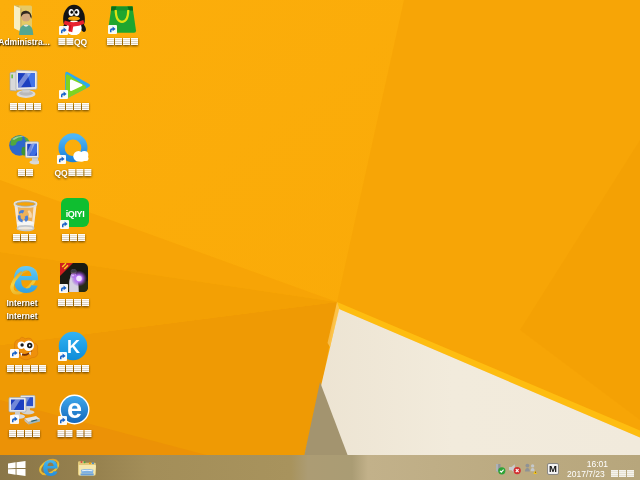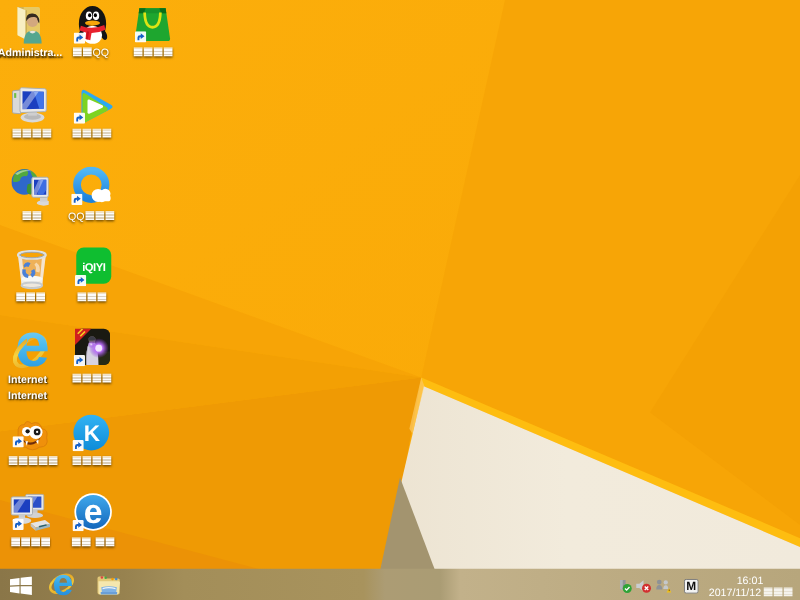--- a/index.html
+++ b/index.html
@@ -2,21 +2,21 @@
 <html><head>
 <meta charset="utf-8">
 <style>
 html,body{margin:0;padding:0;width:640px;height:480px;overflow:hidden}
 body{position:relative;font-family:"Liberation Sans",sans-serif;background:#F8A706}
 .abs{position:absolute}
 .lbl{position:absolute;color:#fff;font-size:8.5px;font-weight:bold;text-align:center;white-space:nowrap;text-shadow:0 1px 2px rgba(60,40,0,.95),1px 1px 1px rgba(60,40,0,.8);transform:translateX(-50%)}
 .cjk{position:absolute;display:flex;transform:translateX(-50%);filter:drop-shadow(0 1px 1px rgba(70,45,0,.9))}
 .cjk i{display:block;width:7px;height:7.5px;margin:0 .5px;background:
  linear-gradient(0deg,rgba(255,255,255,.98) 0 1px,rgba(255,255,255,.72) 1px 2px,rgba(255,255,255,.98) 2px 3px,rgba(255,255,255,.75) 3px 4.5px,rgba(255,255,255,.98) 4.5px 5.5px,rgba(255,255,255,.78) 5.5px 6.5px,rgba(255,255,255,.98) 6.5px 7.5px)}
-.cjk b{display:block;color:#fff;font-size:8.5px;font-weight:normal;line-height:8px}
+.cjk b{display:block;color:#fff;font-size:8.5px;font-weight:bold;line-height:8px}
 </style>
 </head>
 <body>
 <svg class="abs" style="left:0;top:0" width="640" height="480" viewBox="0 0 640 480">
 <defs>
 <linearGradient id="gbase" x1="0" y1="0" x2="1" y2="1">
  <stop offset="0" stop-color="#FCAE0B"></stop>
         <stop offset="1" stop-color="#F9A806"></stop>
 </linearGradient>
 <linearGradient id="gcream" x1="0" y1="0" x2="1" y2="0">
@@ -403,19 +403,19 @@
 <path d="M1 8.5 Q1 4.9 3.4 4.9 Q5.8 4.9 5.8 8.5 Z" fill="#8E9296"></path>
 <circle cx="8.6" cy="2.9" r="1.7" fill="#C4C8CB"></circle>
 <path d="M6.6 8.2 Q6.6 5.1 8.6 5.1 Q10.6 5.1 10.6 8.2 Z" fill="#C4C8CB"></path>
 <path d="M9.3 11 L11.2 7.4 L13 11 Z" fill="#F2C21A"></path>
 <rect x="11" y="8.6" width=".7" height="1.3" fill="#6A4A00"></rect>
 </svg>
 <svg class="abs" style="left:546.5px;top:462.5px" width="12" height="12" viewBox="0 0 12 12">
 <rect x=".5" y=".5" width="11" height="11" rx="1.5" fill="#F2F2F2" stroke="#777" stroke-width=".8"></rect>
 <text x="6" y="9.3" font-family="Liberation Sans, sans-serif" font-size="9.5" font-weight="bold" fill="#111" text-anchor="middle">M</text>
 </svg>
-<div class="abs" style="left:576px;top:458.5px;width:48px;text-align:center;color:#fff;font-size:8.5px">16:01</div>
-<div class="abs" style="left:567px;top:468.5px;color:#fff;font-size:8.5px">2017/11/12</div>
+<div class="abs" style="left:560px;top:458.5px;width:48px;text-align:right;color:#fff;font-size:8.5px">16:01</div>
+<div class="abs" style="left:567px;top:468.5px;color:#fff;font-size:8.5px">2017/7/23</div>
 <div class="cjk" style="left:610px;top:469.5px;transform:none;filter:none;opacity:.88">
     <i></i>
     <i></i>
     <i></i>
   </div>
 
 </body></html>

